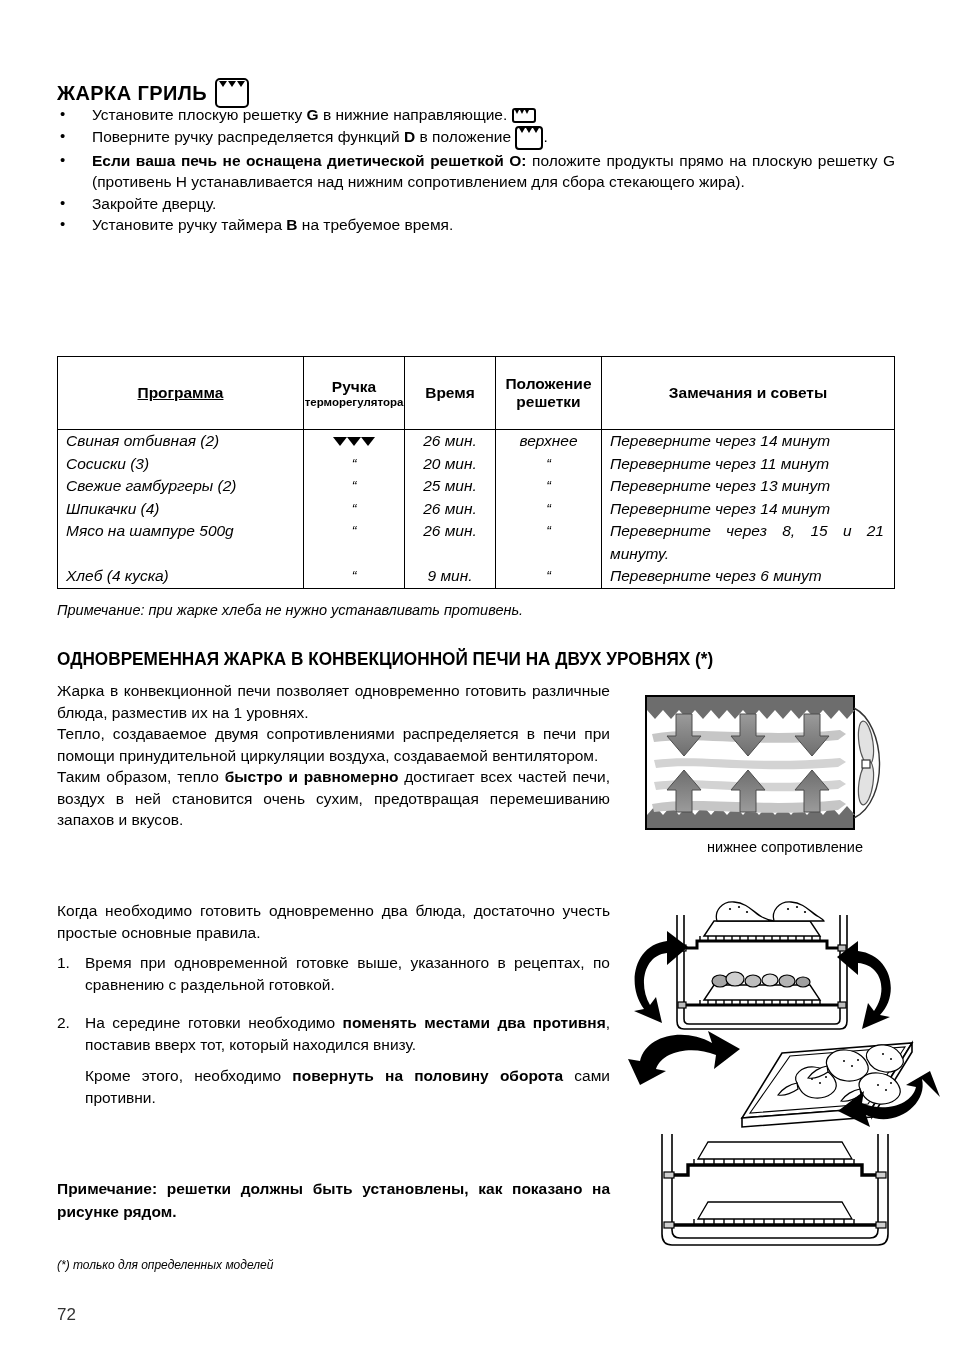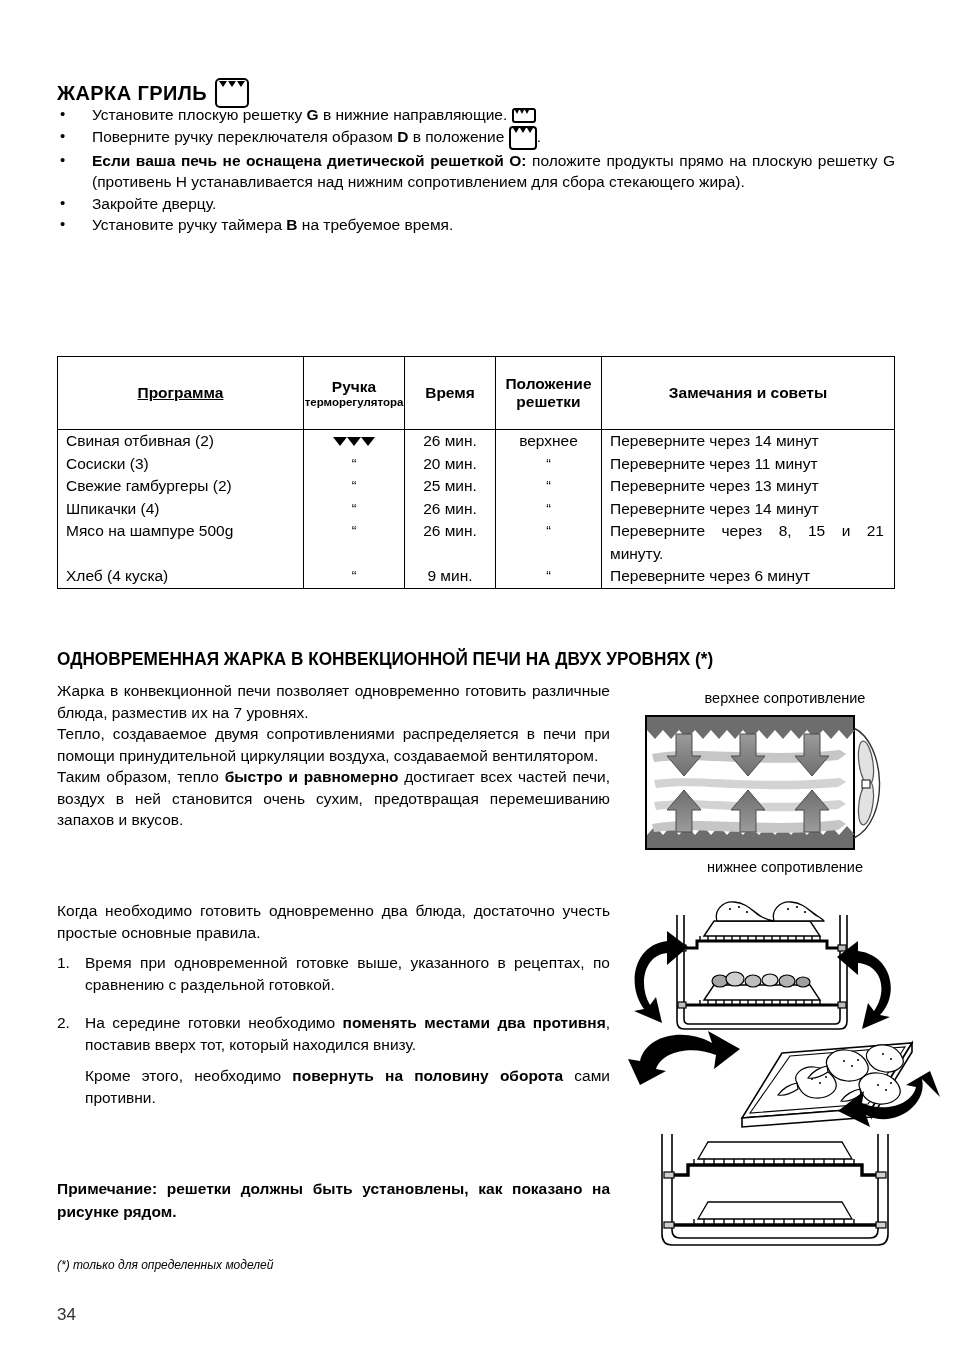--- a/index.html
+++ b/index.html
@@ -75,21 +75,21 @@
     height:72px;font-size:15.5px;
   }
   table.tbl thead th .small{font-size:11.5px;display:block;line-height:13px;}
   table.tbl thead th .big{display:block;line-height:18px;}
   .c1{width:245px;text-decoration:underline;}
   .c2{width:100px;margin-left:8px;}
   .c3{width:90px;}
   .c4{width:105px;}
   .c5{width:auto;}
 
-  .bodycell{vertical-align:top;padding:6px 0 8px 0;}
+  .bodycell{vertical-align:top;padding:6px 0 8px 0;font-style:italic;}
   .bodycell .ln{line-height:22.5px;height:22.5px;white-space:nowrap;}
   .bodycell.left .ln{padding-left:8px;}
   .bodycell.ctr .ln{text-align:center;}
   .bodycell.note .ln{padding-left:8px;}
   .bodycell .blank{height:22.5px;}
   .dq{font-size:14px;}
   
   .tri3{display:inline-block;line-height:22.5px;}
   .tri3 s{
     display:inline-block;text-decoration:none;
@@ -160,21 +160,21 @@
         <i></i>
       </span>
   </div>
 
   <ul class="bullets">
     <li>
       <span>Установите плоскую решетку </span><b class="letter">G</b><span> в нижние направляющие.</span>
       <span class="grill-ico tiny"><i></i><i></i><i></i></span>
     </li>
     <li>
-      <span>Поверните ручку переключателя образом </span><b class="letter">D</b><span> в положение </span><span class="grill-ico sm"><i></i><i></i><i></i></span><span>.</span>
+      <span>Поверните ручку распределяется функций </span><b class="letter">D</b><span> в положение </span><span class="grill-ico sm"><i></i><i></i><i></i></span><span>.</span>
     </li>
     <li class="justify">
       <b>Если ваша печь не оснащена диетической решеткой O:</b><span> положите продукты прямо на плоскую решетку G (противень H устанавливается над нижним сопротивлением для сбора стекающего жира).</span>
     </li>
     <li>
       <span>Закройте дверцу.</span>
     </li>
     <li>
       <span>Установите ручку таймера </span><b class="letter">B</b><span> на требуемое время.</span>
     </li>
@@ -254,25 +254,26 @@
               <span>21</span>
             </span>
           </div>
           <div class="ln">минуту.</div>
           <div class="ln">Переверните через 6 минут</div>
         </td>
       </tr>
     </tbody>
   </table>
 
+  <div class="tnote">Примечание: при жарке хлеба не нужно устанавливать противень.</div>
 
   <div class="h2">ОДНОВРЕМЕННАЯ ЖАРКА В КОНВЕКЦИОННОЙ ПЕЧИ НА ДВУХ УРОВНЯХ (*)</div>
 
   <div class="col-l p1">
-    <span>Жарка в конвекционной печи позволяет одновременно готовить различные блюда, разместив их на 7 уровнях.</span><br>
+    <span>Жарка в конвекционной печи позволяет одновременно готовить различные блюда, разместив их на 1 уровнях.</span><br>
     <span>Тепло, создаваемое двумя сопротивлениями распределяется в печи при помощи принудительной циркуляции воздуха, создаваемой вентилятором.</span><br>
     <span>Таким образом, тепло </span><b>быстро и равномерно</b><span> достигает всех частей печи, воздух в ней становится очень сухим, предотвращая перемешиванию запахов и вкусов.</span>
   </div>
 
   <div class="col-l p2">Когда необходимо готовить одновременно два блюда, достаточно учесть простые основные правила.</div>
 
   <ol class="rules">
     <li>
       <span class="num">1.</span>
       <span>Время при одновременной готовке выше, указанного в рецептах, по сравнению с раздельной готовкой.</span>
@@ -282,24 +283,23 @@
       <span>На середине готовки необходимо </span><b>поменять местами два противня</b><span>, поставив вверх тот, который находился внизу.</span>
     </li>
   </ol>
 
   <div class="extra">
     <span>Кроме этого, необходимо </span><b>повернуть на половину оборота</b><span> сами противни.</span>
   </div>
 
   <div class="note-bold">Примечание: решетки должны быть установлены, как показано на рисунке рядом.</div>
   <div class="footnote">(*) только для определенных моделей</div>
-  <div class="pageno">34</div>
+  <div class="pageno">72</div>
 
   <div class="fig-conv">
-    <div class="cap">верхнее сопротивление</div>
     <svg width="290" height="145" viewBox="0 0 290 145">
       <defs>
         <linearGradient id="agr" x1="0" y1="0" x2="0" y2="1">
           <stop offset="0%" stop-color="#9b9b9b"></stop>
             <stop offset="100%" stop-color="#6e6e6e"></stop>
         </linearGradient>
         <linearGradient id="agr2" x1="0" y1="1" x2="0" y2="0">
           <stop offset="0%" stop-color="#9b9b9b"></stop>
             <stop offset="100%" stop-color="#6e6e6e"></stop>
         </linearGradient>

